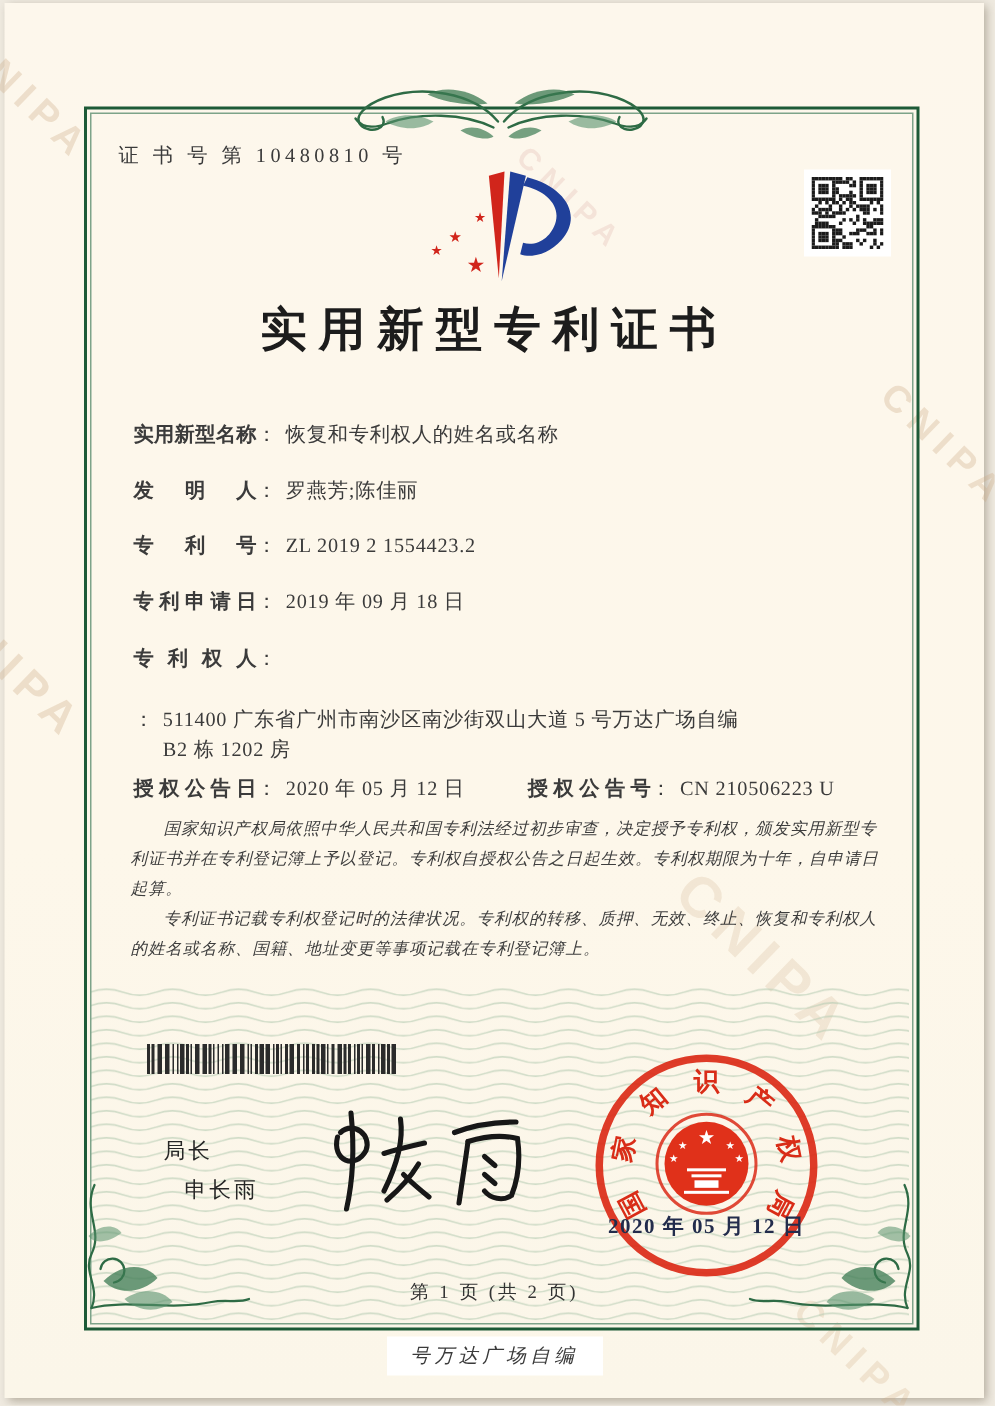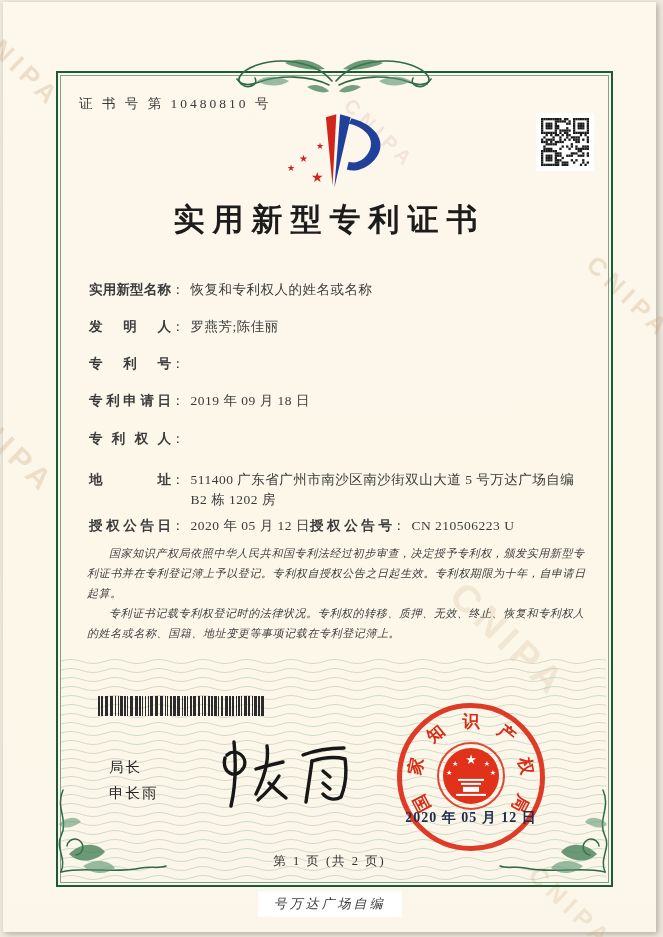--- a/index.html
+++ b/index.html
@@ -45,32 +45,32 @@
     font-size:31px;font-weight:bold;letter-spacing:8px;color:#1c1c1c;}
   
   .fields{position:absolute;left:86px;top:278px;width:480px;font-size:13.5px;color:#3b3b3b;}
   .frow{position:absolute;left:0;display:flex;line-height:20px;}
   .flabel{display:inline-block;width:82px;text-align:justify;text-align-last:justify;letter-spacing:0;font-weight:bold;}
   .fcolon{margin-right:6px;}
   .fvalue{letter-spacing:.5px;}
   .r0{top:0px}.r1{top:37px}.r2{top:74px}.r3{top:111px}.r4{top:149px}.r5{top:190px}
   .r5 .fvalue{width:398px;}
   .rgrant{top:236px;width:500px;}
-  .grant-no{display:flex;justify-content:flex-end;}
+  .grant-no{margin-left:42px;display:flex;justify-content:flex-end;}
   
   .paras{position:absolute;left:84px;top:541px;width:502px;font-size:11px;line-height:20px;
     color:#3e3e3e;font-style:italic;}
   .paras p{margin:0;text-indent:2em;letter-spacing:.6px;}
   
   .barcode{position:absolute;left:95px;top:694px;width:168px;height:20px;}
   .barcode i{position:absolute;top:0;height:100%;background:#2b2b2b;}
   
   .issuer-role{position:absolute;left:106px;top:756px;font-size:14.5px;color:#262626;letter-spacing:2px;
     font-family:"Liberation Sans","DejaVu Sans",sans-serif;}
-  .issuer-name{position:absolute;left:106px;top:782px;font-size:14.5px;color:#262626;letter-spacing:2px;
+  .issuer-name{position:absolute;left:120px;top:782px;font-size:14.5px;color:#262626;letter-spacing:2px;
     font-family:"Liberation Sans","DejaVu Sans",sans-serif;}
   .signature{position:absolute;left:208px;top:734px;}
   
   .seal{position:absolute;left:392px;top:699px;width:152px;height:152px;}
   .seal-ring{position:absolute;inset:2px;border:5.5px solid rgba(219,42,23,.92);border-radius:50%;}
   .seal-ch{position:absolute;left:50%;top:50%;font-size:17px;font-weight:bold;color:#d92c17;line-height:1;}
   .emblem{position:absolute;left:50%;top:50%;width:56px;height:56px;transform:translate(-50%,-52%);}
   .em-wreath{position:absolute;inset:-6px;border:2px solid rgba(219,42,23,.85);border-radius:50%;}
   .em-disc{position:absolute;inset:0;background:#e0311a;border-radius:50%;}
   .em-star{position:absolute;color:#fff;line-height:1;font-family:"DejaVu Sans",sans-serif;}
@@ -400,32 +400,32 @@
       <span class="fvalue">恢复和专利权人的姓名或名称</span>
     </div>
     <div class="frow r1">
       <span class="flabel">发明人</span>
         <span class="fcolon">：</span>
       <span class="fvalue">罗燕芳;陈佳丽</span>
     </div>
     <div class="frow r2">
       <span class="flabel">专利号</span>
         <span class="fcolon">：</span>
+      <span class="fvalue">ZL 2019 2 1554423.2</span>
     </div>
     <div class="frow r3">
       <span class="flabel">专利申请日</span>
         <span class="fcolon">：</span>
       <span class="fvalue">2019 年 09 月 18 日</span>
     </div>
     <div class="frow r4">
       <span class="flabel">专利权人</span>
         <span class="fcolon">：</span>
     </div>
     <div class="frow r5">
-      <span class="flabel">地址</span>
         <span class="fcolon">：</span>
       <span class="fvalue">511400 广东省广州市南沙区南沙街双山大道 5 号万达广场自编 B2 栋 1202 房</span>
     </div>
     <div class="frow rgrant">
       <span class="flabel">授权公告日</span>
         <span class="fcolon">：</span>
       <span class="fvalue">2020 年 05 月 12 日</span>
       <span class="grant-no">
         <span class="flabel">授权公告号</span>
           <span class="fcolon">：</span>

